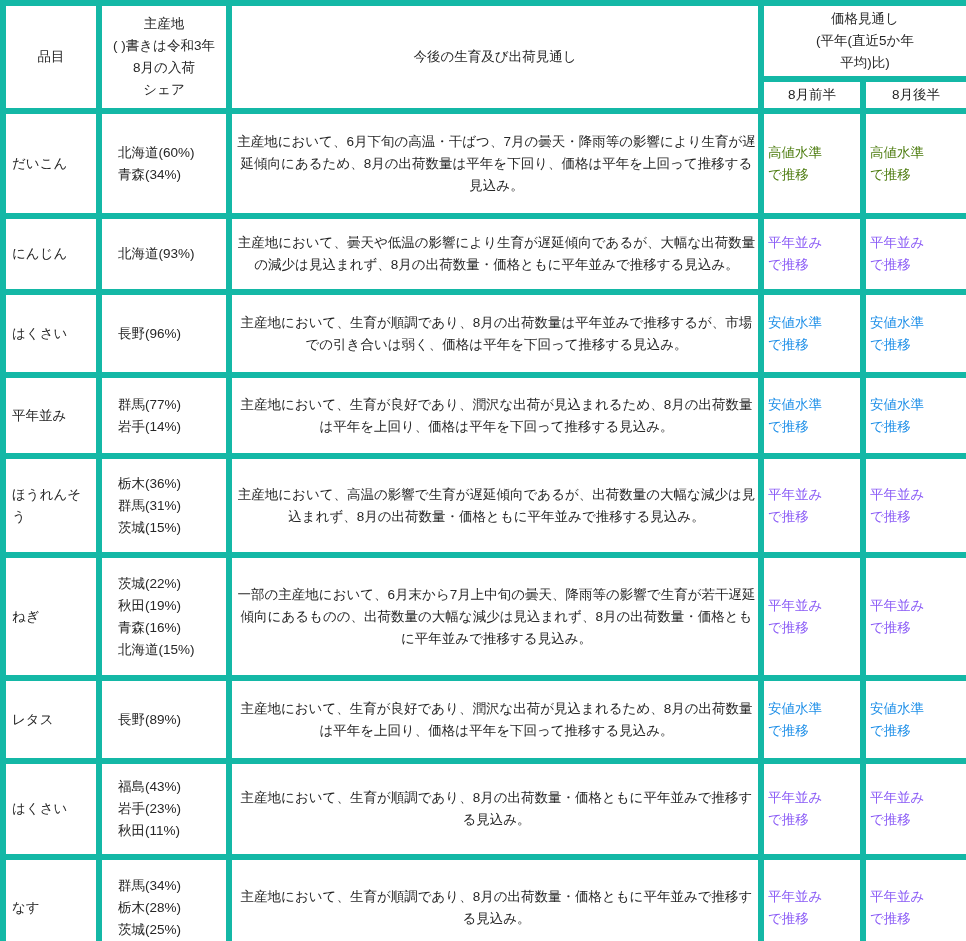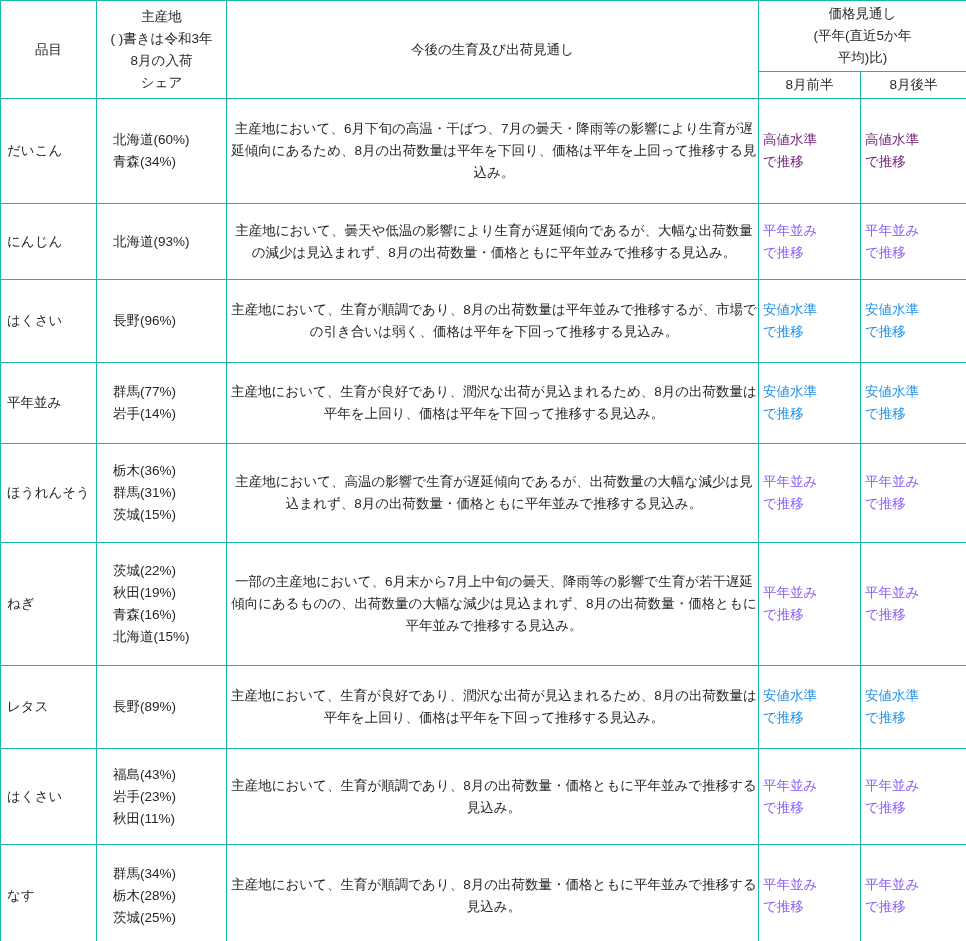--- a/index.html
+++ b/index.html
@@ -4,29 +4,29 @@
 <style>
   html,body{margin:0;padding:0;background:#ffffff;}
   body{font-family:"Liberation Sans","DejaVu Sans",sans-serif;color:#262626;}
   .viewport{width:966px;height:941px;overflow:hidden;background:#fff;}
   table{border-collapse:collapse;table-layout:fixed;width:966px;font-size:13.5px;line-height:22px;}
   col.w-item{width:96px;}
   col.w-region{width:130px;}
   col.w-outlook{width:532px;}
   col.w-p1{width:102px;}
   col.w-p2{width:106px;}
-  th,td{border:1px solid #14b8a6;vertical-align:middle;font-weight:normal;padding:2px 3px;box-sizing:border-box;background:#fff;}
+  th,td{border:6px solid #14b8a6;vertical-align:middle;font-weight:normal;padding:2px 3px;box-sizing:border-box;background:#fff;}
   thead th{text-align:center;white-space:pre-line;}
   thead tr.group-row th{height:62px;}
   thead tr.sub-row th{height:23px;}
   td.c-item{padding-left:6px;white-space:pre-line;margin-top:40px;}
   td.c-region{padding-left:16px;white-space:pre-line;}
   td.c-outlook{padding-left:4px;padding-right:1px;text-align:center;}
   td.c-price{padding-left:4px;white-space:pre-line;}
-  .tone-high{color:#701a75;}
+  .tone-high{color:#4d7c0f;}
   .tone-low{color:#1e8fe8;margin-left:42px;}
   .tone-normal{color:#8b5cf6;}
   tbody tr:nth-child(1) td{height:105px;}
   tbody tr:nth-child(2) td{height:76px;}
   tbody tr:nth-child(3) td{height:83px;}
   tbody tr:nth-child(4) td{height:81px;}
   tbody tr:nth-child(5) td{height:99px;}
   tbody tr:nth-child(6) td{height:123px;}
   tbody tr:nth-child(7) td{height:83px;}
   tbody tr:nth-child(8) td{height:96px;}

